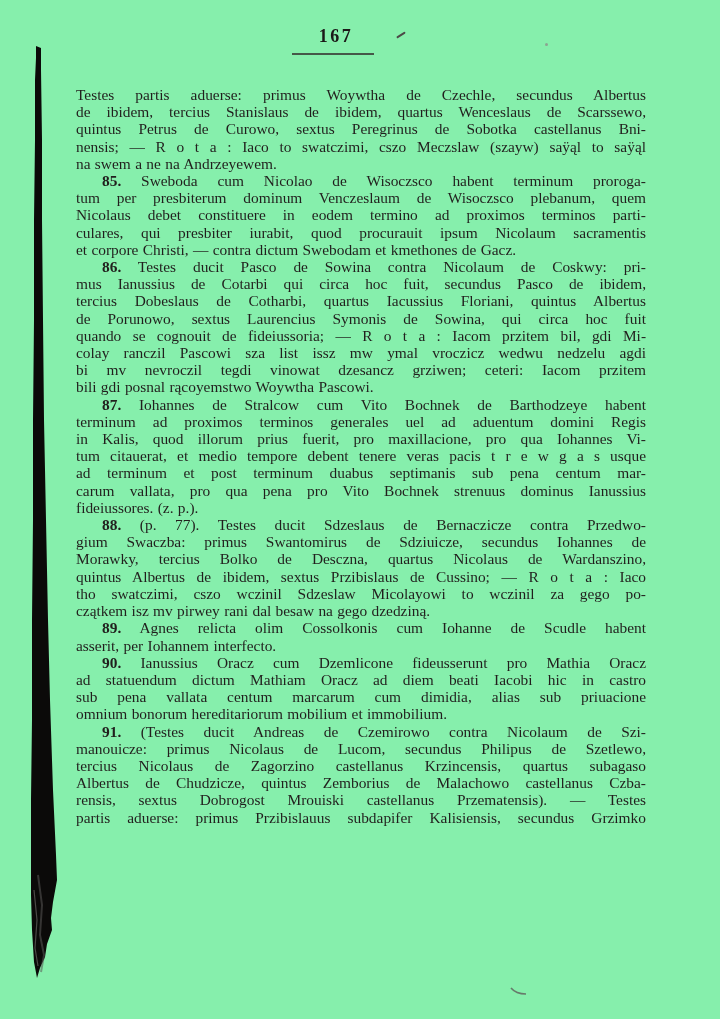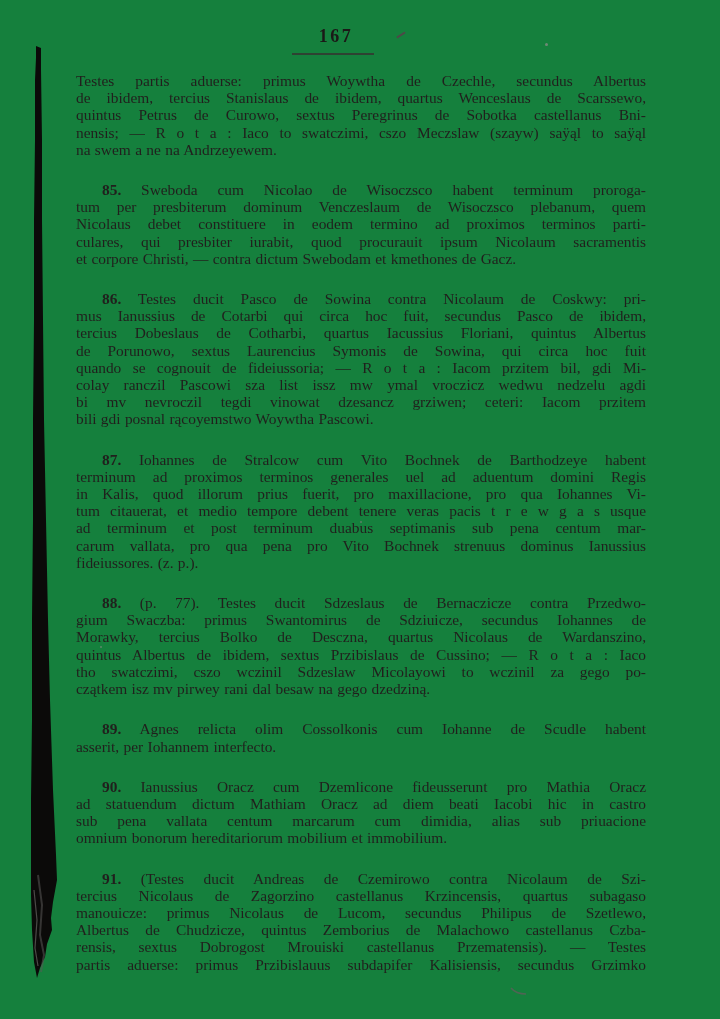--- a/index.html
+++ b/index.html
@@ -7,21 +7,21 @@
     padding: 0;
     width: 720px;
     height: 1019px;
     background: #fcfcfb;
     overflow: hidden;
   }
   #page {
     position: relative;
     width: 720px;
     height: 1019px;
-    background: #15803d;
+    background: #86efac;
     font-family: "Liberation Serif", "DejaVu Serif", serif;
     color: #211f1d;
   }
   
   #page-number {
     position: absolute;
     top: 26px;
     left: 276px;
     width: 120px;
     text-align: center;
@@ -42,22 +42,22 @@
   
   #text-block {
     position: absolute;
     left: 76px;
     top: 72px;
     width: 570px;
     font-size: 15.4px;
     line-height: 17.2px;
     word-spacing: 0.5px;
   }
-  .para { margin-top: 23px; }
-  .para:first-child { margin-top: 0; }
+  .para { margin-top: 0; }
+  .para:first-child { margin-top: 14px; }
   .line {
     text-align: justify;
     text-align-last: justify;
     white-space: normal;
   }
   .line.last { text-align-last: left; }
   .line.first { text-indent: 26px; }
   .b { font-weight: bold; }
   .i { }
   
@@ -173,21 +173,21 @@
         <div class="line last"><span>asserit, per Iohannem interfecto.</span></div>
       </div>
       <div class="para">
         <div class="line first"><span class="b">90.</span><span> Ianussius Oracz cum Dzemlicone fideusserunt pro Mathia Oracz</span></div>
         <div class="line"><span>ad statuendum dictum Mathiam Oracz ad diem beati Iacobi hic in castro</span></div>
         <div class="line"><span>sub pena vallata centum marcarum cum dimidia, alias sub priuacione</span></div>
         <div class="line last"><span>omnium bonorum hereditariorum mobilium et immobilium.</span></div>
       </div>
       <div class="para">
         <div class="line first"><span class="b">91.</span><span> (Testes ducit Andreas de Czemirowo contra Nicolaum de Szi-</span></div>
+        <div class="line"><span>manouicze: primus Nicolaus de Lucom, secundus Philipus de Szetlewo,</span></div>
         <div class="line"><span>tercius Nicolaus de Zagorzino castellanus Krzincensis, quartus subagaso</span></div>
-        <div class="line"><span>manouicze: primus Nicolaus de Lucom, secundus Philipus de Szetlewo,</span></div>
         <div class="line"><span>Albertus de Chudzicze, quintus Zemborius de Malachowo castellanus Czba-</span></div>
         <div class="line"><span>rensis, sextus Dobrogost Mrouiski castellanus Przematensis). — Testes</span></div>
         <div class="line"><span>partis aduerse: primus Przibislauus subdapifer Kalisiensis, secundus Grzimko</span></div>
       </div>
     </div>
 
 </div>
 
 </body></html>

